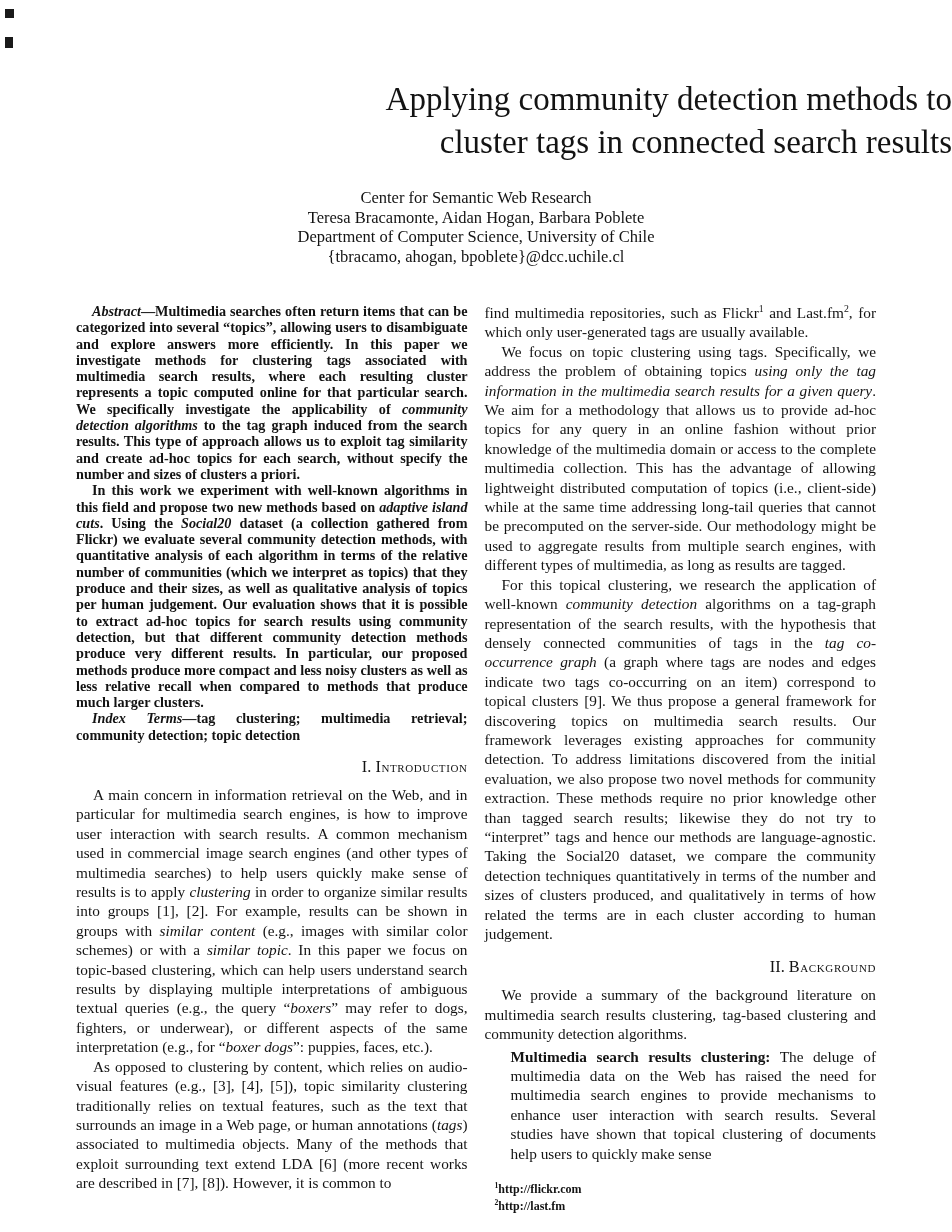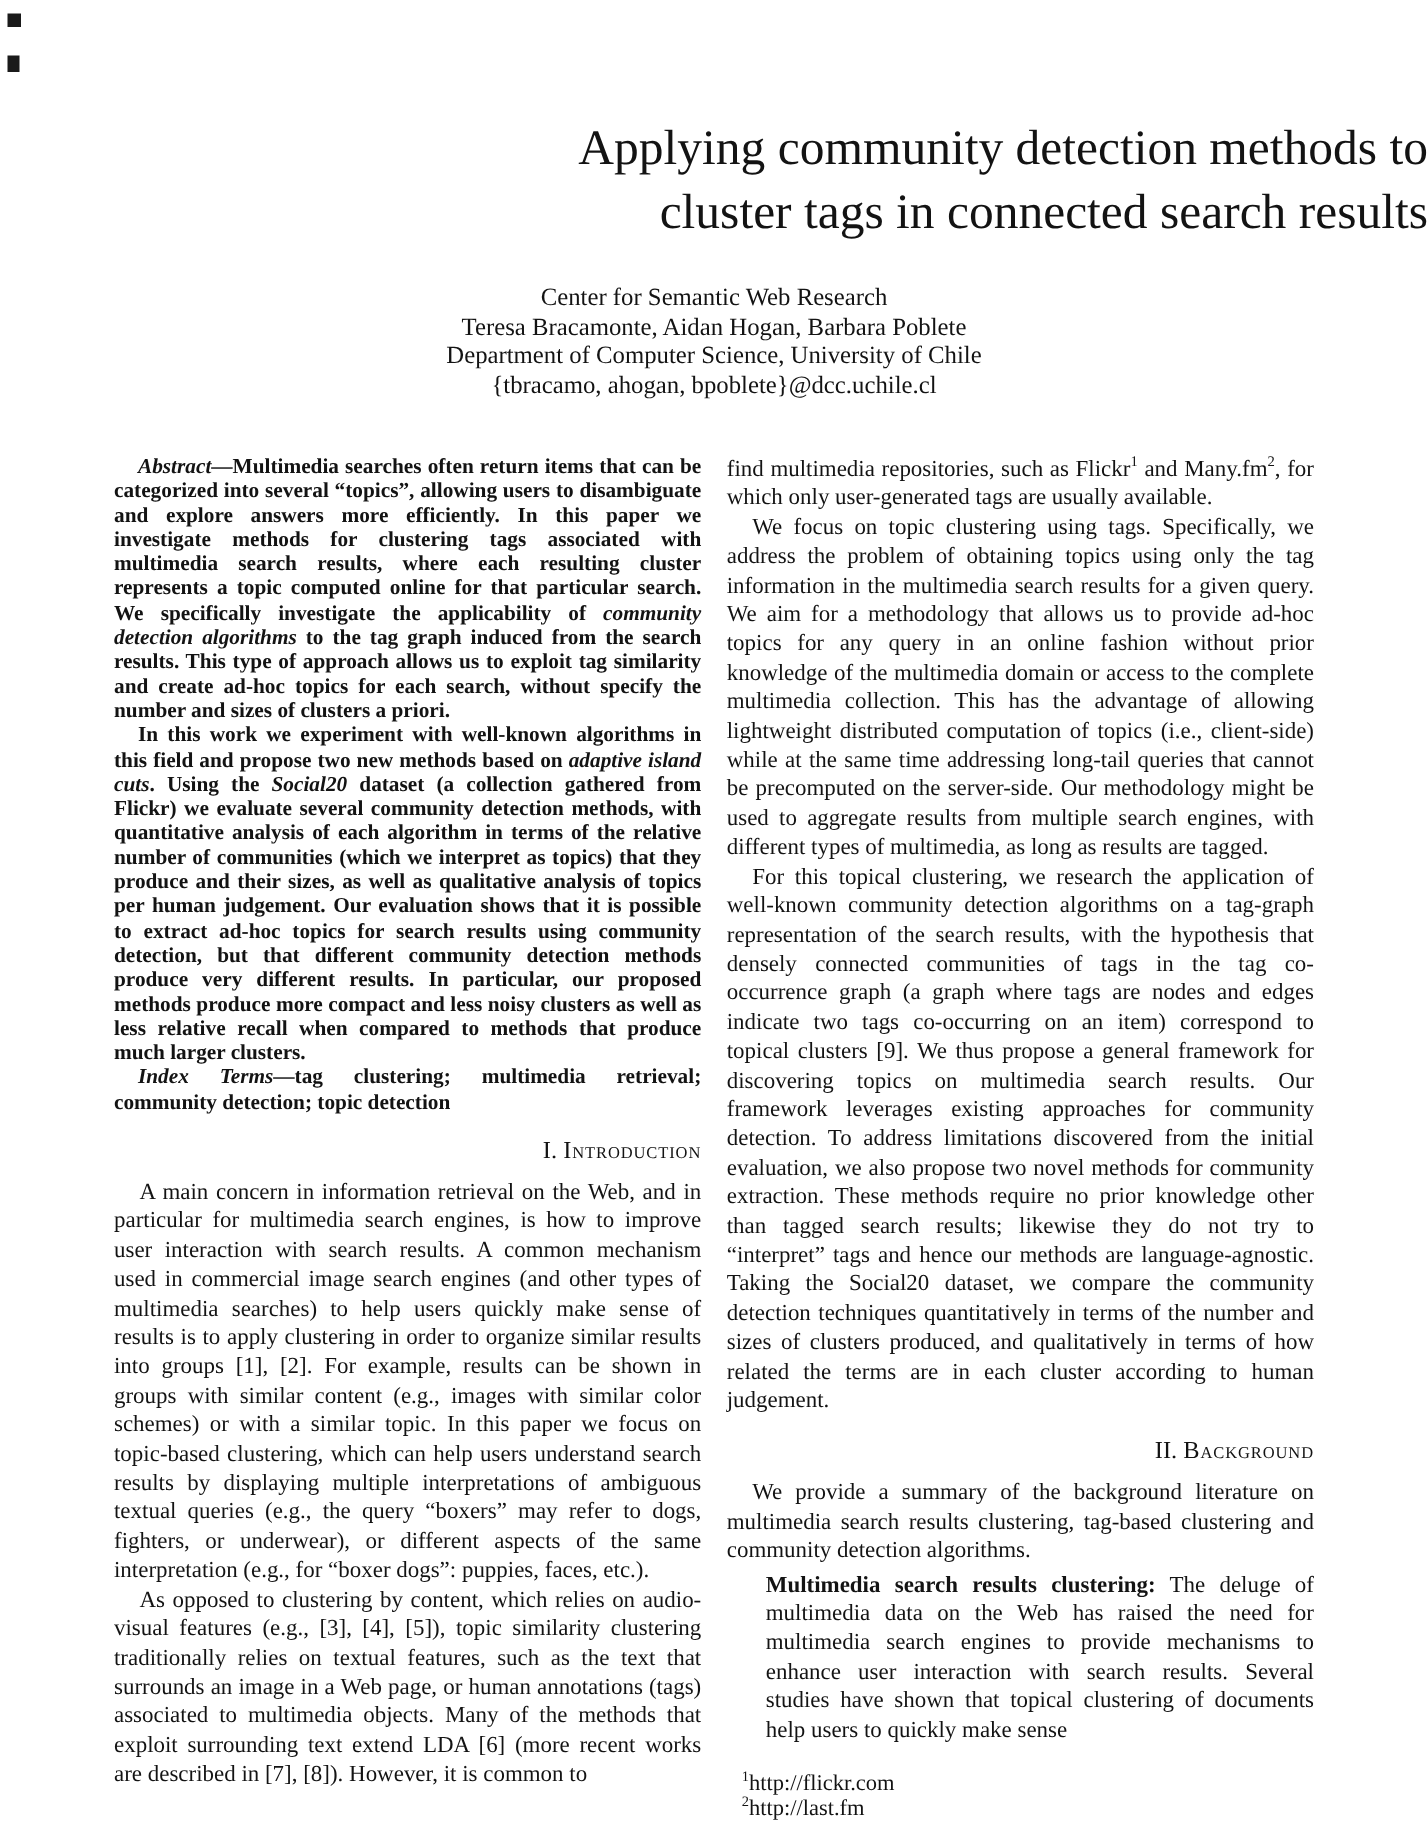--- a/index.html
+++ b/index.html
@@ -38,26 +38,26 @@
   .lead-space { margin-top: 3px; margin-left: 26px; }
 
   .sec-head {
     text-align: right;
     font-size: 16.3px; line-height: 19px;
     margin: 14px 0 9px 0;
     font-weight: 400;
   }
   .sec-head .sc { font-variant: small-caps; letter-spacing: 0.6px; }
 
-  .seg-i  { }
+  .seg-i  { font-style: italic; }
   .seg-b  { font-weight: bold; }
   .seg-bi { font-weight: bold; font-style: italic; }
   sup { font-size: 64%; line-height: 0; vertical-align: super; }
 
-  .footnotes { margin-top: 18px; font-size: 15px; line-height: 16.5px; }
+  .footnotes { margin-top: 18px; font-size: 12px; line-height: 16.5px; font-weight: bold; }
   .footnote { padding-left: 10px; }
 </style>
 </head>
 <body>
 
 <div class="scan-mark m1"></div>
 <div class="scan-mark m2"></div>
 
 <div class="title-block">
   <div class="title-line">Applying community detection methods to</div>
@@ -81,21 +81,21 @@
     <div class="sec-head">
       <span>I.</span>
       <span class="sc">Introduction</span>
     </div>
 
     <p class="body-p"><span>A main concern in information retrieval on the Web, and in particular for multimedia search engines, is how to improve user interaction with search results. A common mechanism used in commercial image search engines (and other types of multimedia searches) to help users quickly make sense of results is to apply </span><span class="seg-i">clustering</span><span> in order to organize similar results into groups [1], [2]. For example, results can be shown in groups with </span><span class="seg-i">similar content</span><span> (e.g., images with similar color schemes) or with a </span><span class="seg-i">similar topic</span><span>. In this paper we focus on topic-based clustering, which can help users understand search results by displaying multiple interpretations of ambiguous textual queries (e.g., the query “</span><span class="seg-i">boxers</span><span>” may refer to dogs, fighters, or underwear), or different aspects of the same interpretation (e.g., for “</span><span class="seg-i">boxer dogs</span><span>”: puppies, faces, etc.).</span></p>
     <p class="body-p"><span>As opposed to clustering by content, which relies on audio-visual features (e.g., [3], [4], [5]), topic similarity clustering traditionally relies on textual features, such as the text that surrounds an image in a Web page, or human annotations (</span><span class="seg-i">tags</span><span>) associated to multimedia objects. Many of the methods that exploit surrounding text extend LDA [6] (more recent works are described in [7], [8]). However, it is common to</span></p>
   </div>
 
   <div class="col">
-    <p class="body-p noindent"><span>find multimedia repositories, such as Flickr</span><sup>1</sup><span> and Many.fm</span><sup>2</sup><span>, for which only user-generated tags are usually available.</span></p>
+    <p class="body-p noindent"><span>find multimedia repositories, such as Flickr</span><sup>1</sup><span> and Last.fm</span><sup>2</sup><span>, for which only user-generated tags are usually available.</span></p>
     <p class="body-p"><span>We focus on topic clustering using tags. Specifically, we address the problem of obtaining topics </span><span class="seg-i">using only the tag information in the multimedia search results for a given query</span><span>. We aim for a methodology that allows us to provide ad-hoc topics for any query in an online fashion without prior knowledge of the multimedia domain or access to the complete multimedia collection. This has the advantage of allowing lightweight distributed computation of topics (i.e., client-side) while at the same time addressing long-tail queries that cannot be precomputed on the server-side. Our methodology might be used to aggregate results from multiple search engines, with different types of multimedia, as long as results are tagged.</span></p>
     <p class="body-p"><span>For this topical clustering, we research the application of well-known </span><span class="seg-i">community detection</span><span> algorithms on a tag-graph representation of the search results, with the hypothesis that densely connected communities of tags in the </span><span class="seg-i">tag co-occurrence graph</span><span> (a graph where tags are nodes and edges indicate two tags co-occurring on an item) correspond to topical clusters [9]. We thus propose a general framework for discovering topics on multimedia search results. Our framework leverages existing approaches for community detection. To address limitations discovered from the initial evaluation, we also propose two novel methods for community extraction. These methods require no prior knowledge other than tagged search results; likewise they do not try to “interpret” tags and hence our methods are language-agnostic. Taking the Social20 dataset, we compare the community detection techniques quantitatively in terms of the number and sizes of clusters produced, and qualitatively in terms of how related the terms are in each cluster according to human judgement.</span></p>
 
     <div class="sec-head">
       <span>II.</span>
       <span class="sc">Background</span>
     </div>
 
     <p class="body-p"><span>We provide a summary of the background literature on multimedia search results clustering, tag-based clustering and community detection algorithms.</span></p>
     <p class="body-p noindent lead-space"><span class="seg-b">Multimedia search results clustering:</span><span> The deluge of multimedia data on the Web has raised the need for multimedia search engines to provide mechanisms to enhance user interaction with search results. Several studies have shown that topical clustering of documents help users to quickly make sense</span></p>

